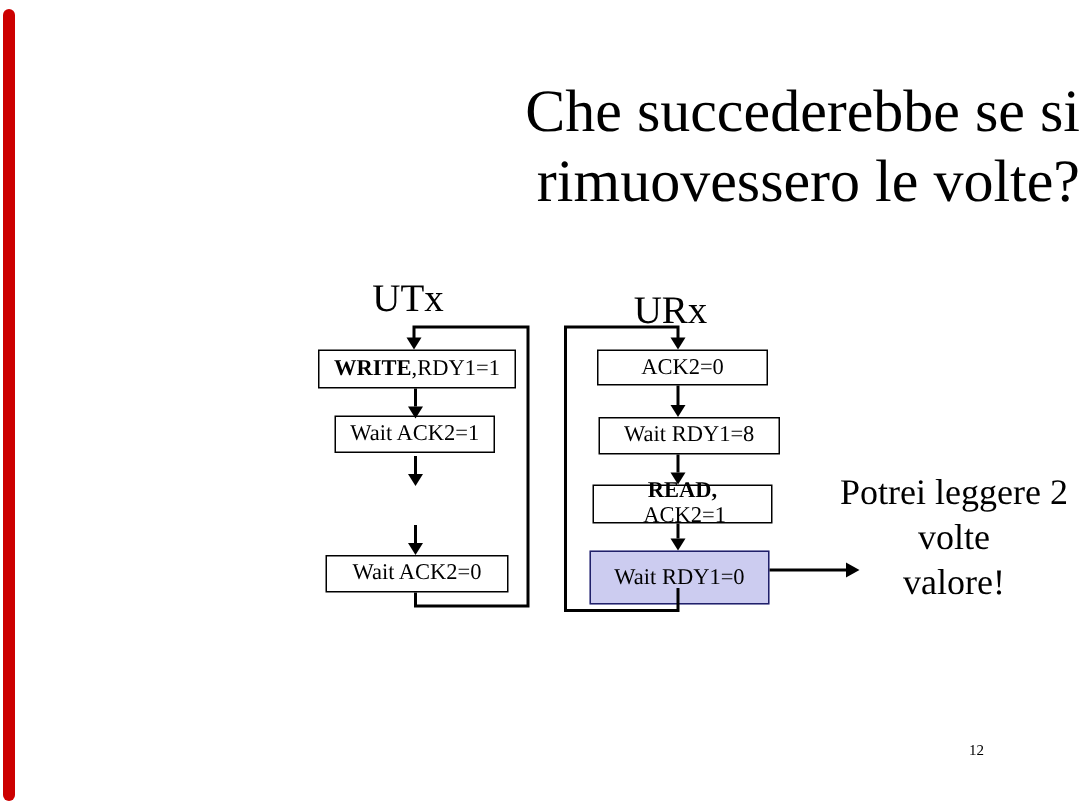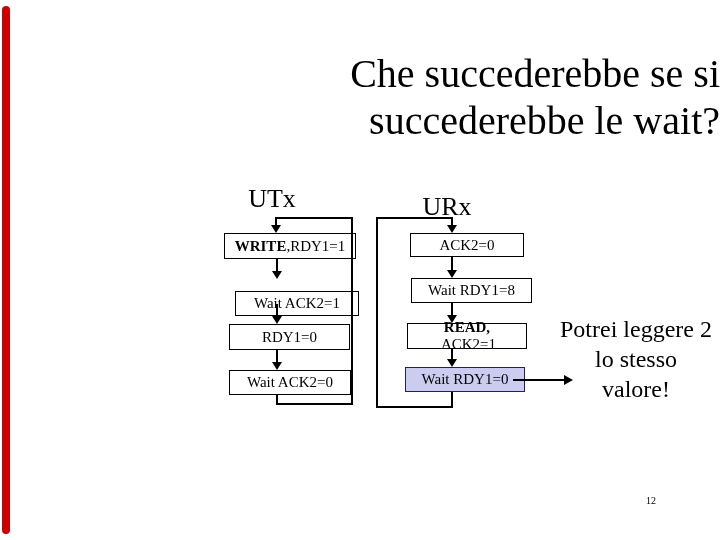--- a/index.html
+++ b/index.html
@@ -39,21 +39,20 @@
   .fbox {
     position: absolute;
     border: 1.5px solid #000;
     background: #fff;
     display: flex;
     align-items: center;
     justify-content: center;
     font-size: 15px;
     white-space: pre;
     box-sizing: border-box;
-    margin-left: 12px;
   }
   .fbox b { font-weight: bold; }
   .fbox.hl { border-color: #20206a; }
   .connectors { position: absolute; left: 0; top: 0; }
   .annotation {
     position: absolute;
     left: 551px; top: 314px;
     width: 170px;
     text-align: center;
     font-size: 24px;
@@ -68,35 +67,34 @@
 </style>
 </head>
 <body>
 
 <div class="slide">
 
   <div class="accent-bar" style="background: rgb(204, 0, 0);"></div>
 
   <h1 class="title">
     <span class="tline">Che succederebbe se si</span>
-    <span class="tline">succederebbe le wait?</span>
+    <span class="tline">rimuovessero le volte?</span>
   </h1>
 
   <div class="col-label" id="urx-label">URx</div>
   <div class="col-label" id="utx-label">UTx</div>
 
   <div class="fbox" style="left:212px; top:233px; width:132px; height:26px;"><b>WRITE</b><span>,RDY1=1</span></div>
-  <div class="fbox" style="left:223px; top:291px; width:124px; height:25px;"><b></b><span>Wait ACK2=1</span></div>
-  <div class="fbox" style="left:217px; top:324px; width:121px; height:26px;"><b></b><span>RDY1=0</span></div>
+  <div class="fbox" style="left:223px; top:277px; width:107px; height:25px;"><b></b><span>Wait ACK2=1</span></div>
   <div class="fbox" style="left:217px; top:370px; width:122px; height:25px;"><b></b><span>Wait ACK2=0</span></div>
 
   <div class="fbox" style="left:398px; top:233px; width:114px; height:24px;"><b></b><span>ACK2=0</span></div>
   <div class="fbox" style="left:399px; top:278px; width:121px; height:25px;"><b></b><span>Wait RDY1=8</span></div>
   <div class="fbox" style="left:395px; top:323px; width:120px; height:26px;flex-direction:column;"><b>READ,</b><span> ACK2=1</span></div>
-  <div class="fbox hl" style="left: 393px; top: 367px; width: 120px; height: 25px; background: rgb(204, 204, 240);"><b></b><span>Wait RDY1=0</span></div>
+  <div class="fbox hl" style="left: 393px; top: 367px; width: 120px; height: 36px; background: rgb(204, 204, 240);"><b></b><span>Wait RDY1=0</span></div>
 
   <svg class="connectors" width="720" height="540">
 
     <g>
       <path d="M277,395 L277,404 L352,404 L352,218 L276,218 L276,226" stroke="#000" stroke-width="2" fill="none"></path>
       <polygon points="271,225 281,225 276,233" fill="#000"></polygon>
     </g>
 
     <g>
       <line x1="277" y1="259" x2="277" y2="271" stroke="#000" stroke-width="2"></line>
@@ -122,19 +120,19 @@
     </g>
 
     <g>
       <line x1="513" y1="380" x2="564" y2="380" stroke="#000" stroke-width="2"></line>
       <polygon points="564,375 564,385 573,380" fill="#000"></polygon>
     </g>
   </svg>
 
   <div class="annotation">
     <span>Potrei leggere 2</span>
-    <span>lo stesso</span>
+    <span>volte</span>
     <span>valore!</span>
   </div>
 
   <div class="page-number">12</div>
 
 </div>
 
 </body></html>

